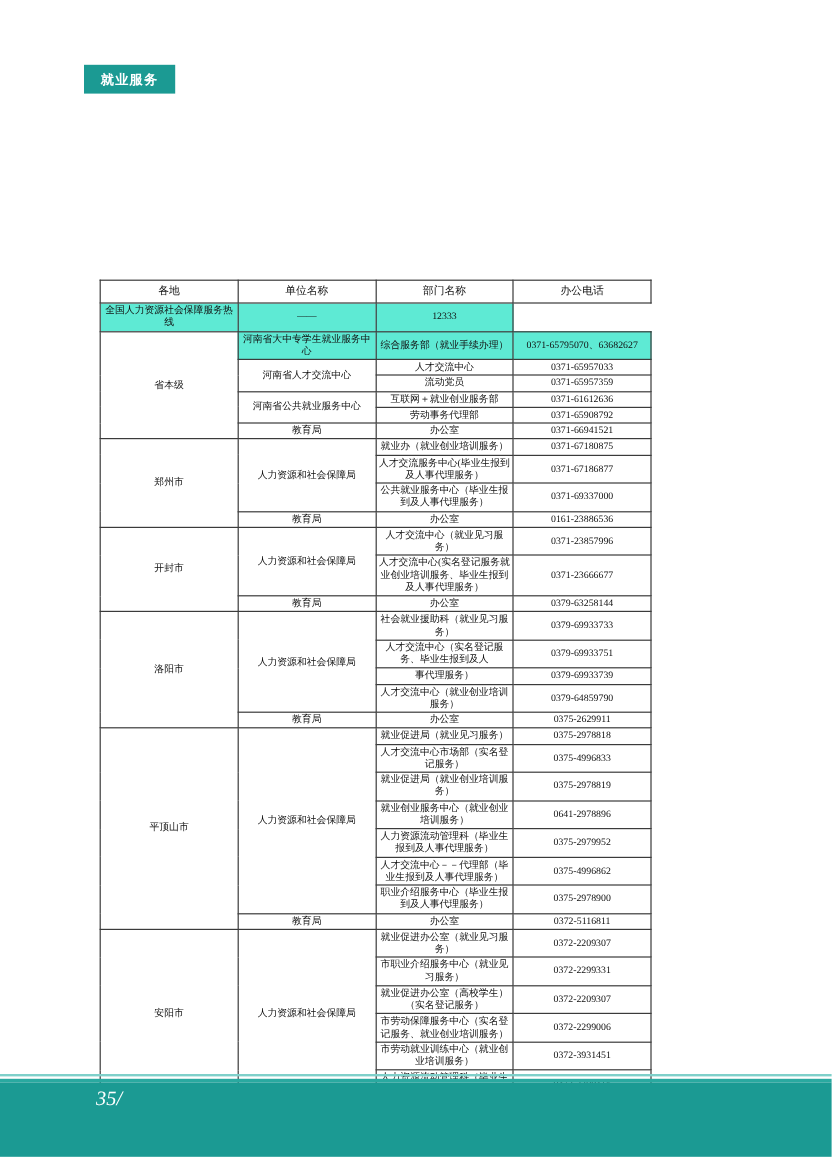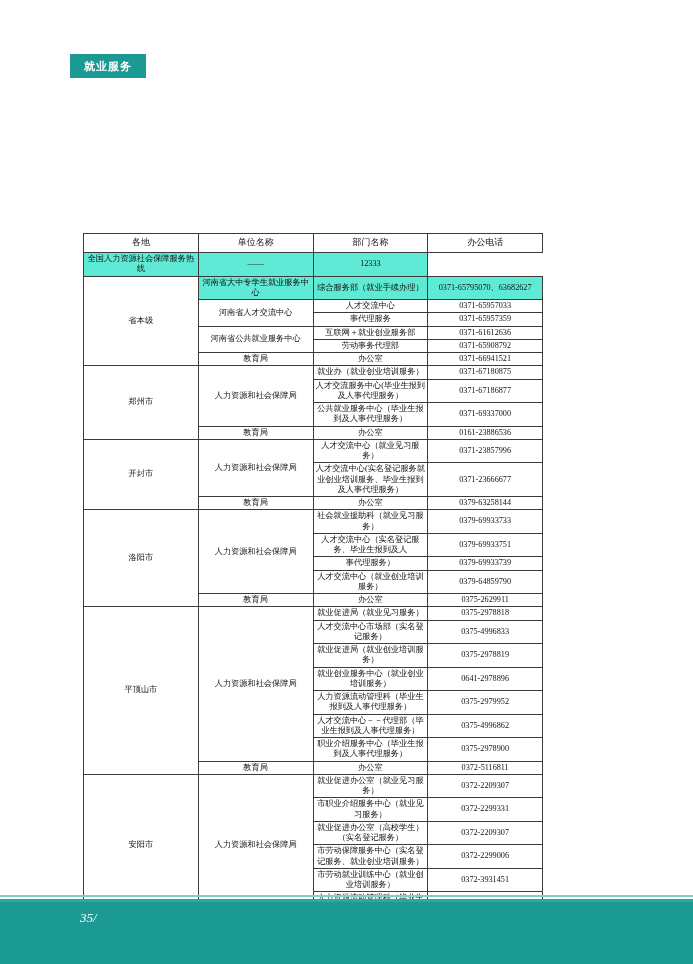--- a/index.html
+++ b/index.html
@@ -112,21 +112,21 @@
     width: 693px;
     height: 3px;
     background: #2aa9a0;
   }
   .page-num {
     position: absolute;
     left: 80px;
     bottom: 38px;
     color: #ffffff;
     font-style: italic;
-    font-size: 13px;
+    font-size: 17px;
     font-family: "Liberation Serif", serif;
   }
   .thin-line {
     position: absolute;
     left: 0;
     top: 895px;
     width: 693px;
     height: 2px;
     background: #7fd0ca;
   }
@@ -159,21 +159,21 @@
           <td class="unit highlight-unit" rowspan="1">河南省大中专学生就业服务中心</td>
           <td class="dept highlight-unit">综合服务部（就业手续办理）</td>
           <td class="phone highlight-unit">0371-65795070、63682627</td>
         </tr>
         <tr>
           <td class="unit" rowspan="2">河南省人才交流中心</td>
           <td class="dept">人才交流中心</td>
           <td class="phone">0371-65957033</td>
         </tr>
         <tr>
-          <td class="dept">事代理服务</td>
+          <td class="dept">流动党员</td>
           <td class="phone">0371-65957359</td>
         </tr>
         <tr>
           <td class="unit" rowspan="2">河南省公共就业服务中心</td>
           <td class="dept">互联网＋就业创业服务部</td>
           <td class="phone">0371-61612636</td>
         </tr>
         <tr>
           <td class="dept">劳动事务代理部</td>
           <td class="phone">0371-65908792</td>

